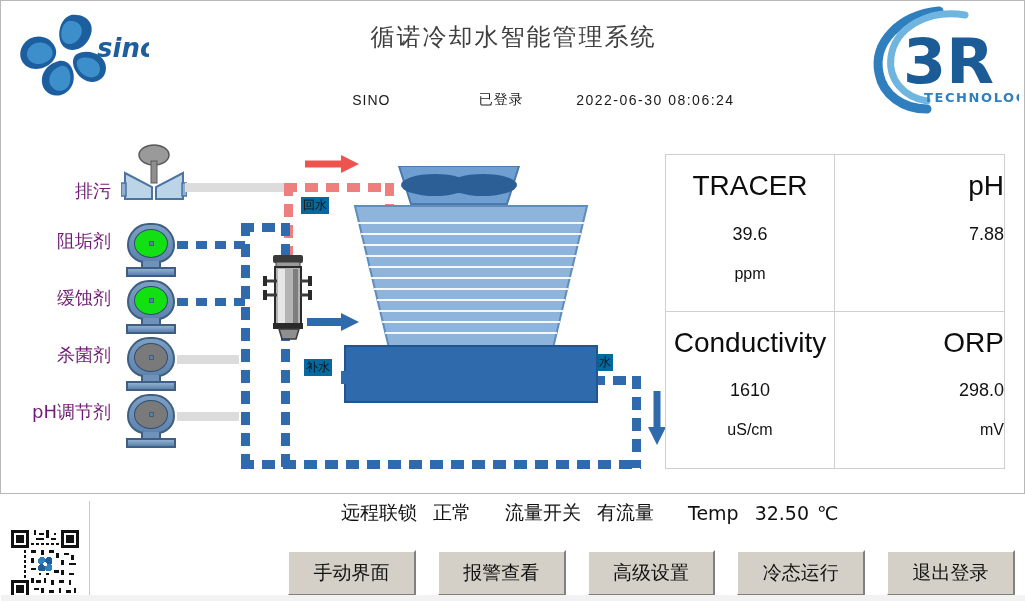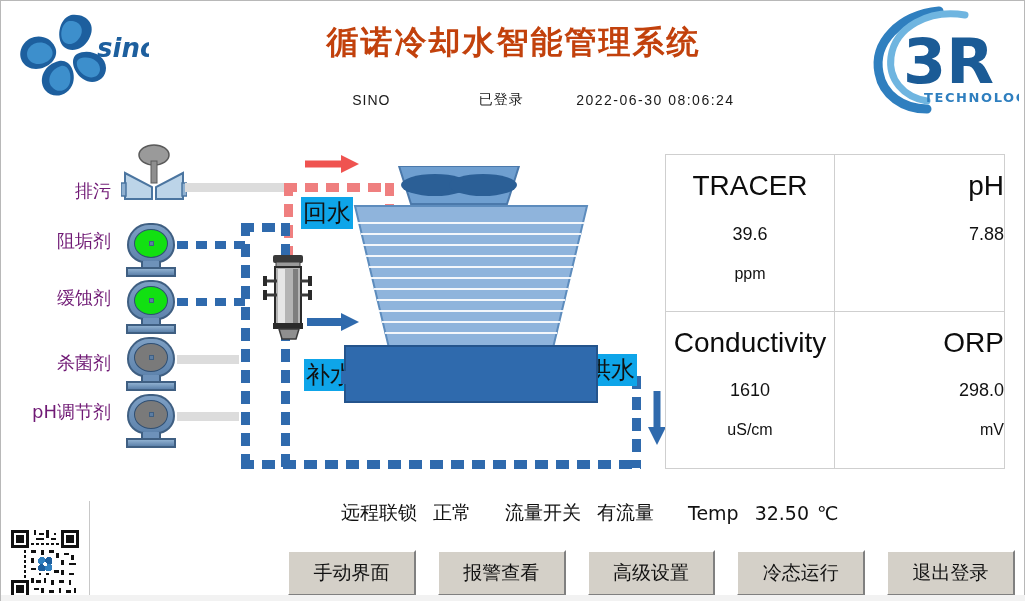--- a/index.html
+++ b/index.html
@@ -4,37 +4,36 @@
 <style>
   * { box-sizing: border-box; margin: 0; padding: 0; }
   html, body {
     width: 1025px; height: 601px;
     background: #ffffff;
     font-family: "Liberation Sans", "DejaVu Sans", sans-serif;
     overflow: hidden;
   }
   #app {
     position: relative;
-    width: 1025px; height: 601px;
+    width: 1025px; height: 494px;
     background: #fff;
     border: 1px solid #b8b8b8;
   }
 
   
   #header { position: absolute; left: 0; top: 0; width: 1025px; height: 120px; }
 
   #sino-logo { position: absolute; left: 8px; top: 8px; width: 140px; height: 95px; }
   #logo-3r   { position: absolute; left: 868px; top: 4px; width: 150px; height: 112px; }
 
   #page-title {
     position: absolute; left: 0; top: 20px; width: 1025px;
     text-align: center;
-    font-size: 32px; letter-spacing: 2px; color: #c2410c;
+    font-size: 24px; letter-spacing: 2px; color: #404040;
     font-family: "DejaVu Sans", "Liberation Sans", sans-serif;
-    font-weight: bold;
   }
 
   #status-line {
     position: absolute; left: 0; top: 90px; width: 1025px;
     text-align: center; font-size: 14px; color: #1a1a1a;
     letter-spacing: 1px;
     padding-left: 24px;
   }
   #status-line span { display: inline-block; vertical-align: middle; }
   .sl-user { width: 110px; }
@@ -44,21 +43,21 @@
   
   .row-label {
     position: absolute;
     font-size: 18px; color: #701a75; white-space: nowrap;
     font-family: "DejaVu Sans", "Liberation Sans", sans-serif;
     text-align: right;
   }
   .lbl-blowdown { left: 12px; top: 178px; width: 98px; }
   .lbl-scale    { left: 4px;  top: 228px; width: 106px; }
   .lbl-corr     { left: 4px;  top: 285px; width: 106px; }
-  .lbl-biocide  { left: 4px;  top: 342px; width: 106px; margin-top: 8px; }
+  .lbl-biocide  { left: 4px;  top: 342px; width: 106px; }
   .lbl-ph       { left: 0px;  top: 399px; width: 110px; }
 
   
   #valve { position: absolute; left: 120px; top: 142px; width: 66px; height: 62px; }
 
   
   .pump { position: absolute; width: 56px; height: 56px; }
   .pump .body {
     position: absolute; left: 4px; top: 0; width: 48px; height: 40px;
     background: linear-gradient(180deg,#7d9fc4 0%,#5f84ad 100%);
@@ -112,23 +111,23 @@
   .bdash-h {
     position: absolute; height: 9px;
     background: repeating-linear-gradient(90deg,#2f6aad 0 13px, transparent 13px 21px);
   }
   .bdash-v {
     position: absolute; width: 9px;
     background: repeating-linear-gradient(180deg,#2f6aad 0 13px, transparent 13px 21px);
   }
 
   .flow-label {
-    position: absolute; font-size: 24px; color: #111; white-space: nowrap;
+    position: absolute; font-size: 12px; color: #111; white-space: nowrap;
     font-family: "DejaVu Sans", "Liberation Sans", sans-serif;
-    background: #0ea5e9; padding: 0 2px;
+    background: #0369a1; padding: 0 2px;
   }
 
   
   #analyzer { position: absolute; left: 262px; top: 250px; width: 52px; height: 92px; }
 
   
   #tower { position: absolute; left: 340px; top: 165px; width: 260px; height: 255px; }
 
   
   .arrow { position: absolute; }

